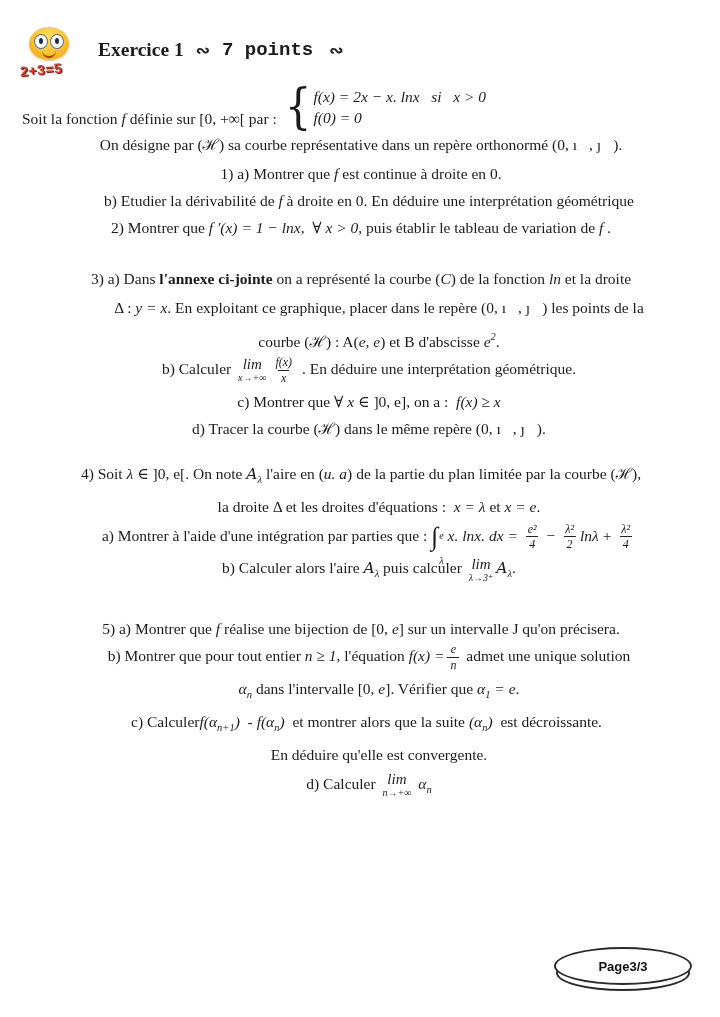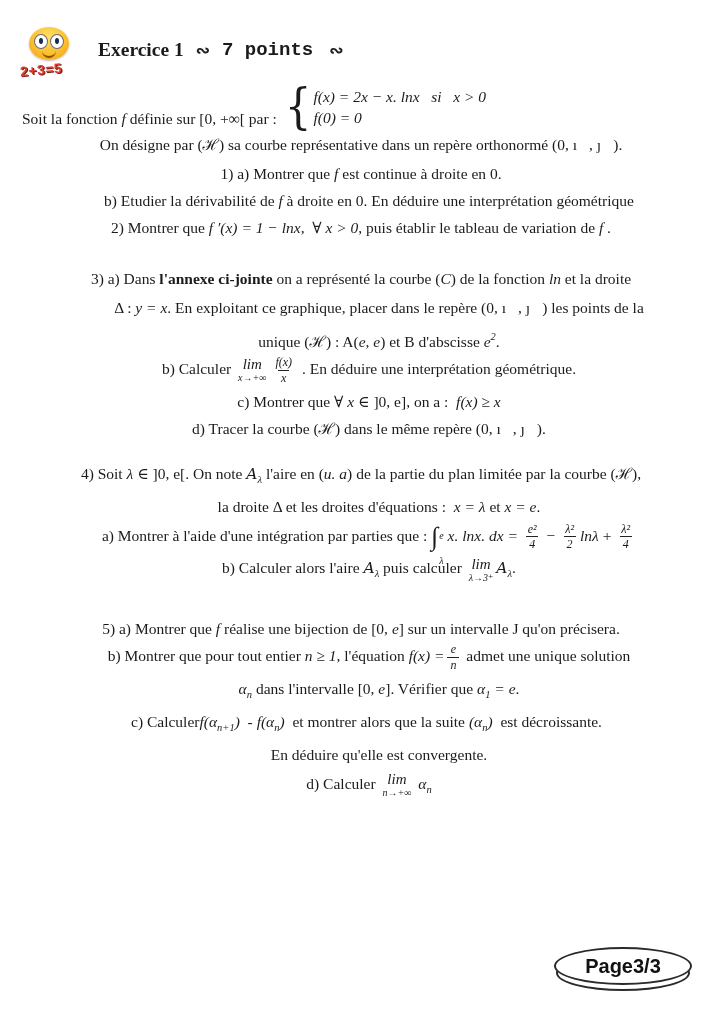--- a/index.html
+++ b/index.html
@@ -63,21 +63,21 @@
   .intg{display:inline-flex;align-items:center;vertical-align:middle;}
   .intg .glyph{font-size:26px;line-height:1;}
   .intg .limits{display:inline-flex;flex-direction:column;justify-content:space-between;
        height:28px;font-size:10px;font-style:italic;margin-left:1px;}
 
   
   .page-oval{position:absolute;right:28px;bottom:26px;width:138px;height:44px;}
   .oval-back{position:absolute;left:2px;top:8px;width:130px;height:32px;border:2px solid #2a2a2a;border-radius:50%;background:#fff;}
   .oval-front{position:absolute;left:0;top:0;width:134px;height:34px;border:2px solid #2a2a2a;border-radius:50%;background:#fff;
       display:flex;align-items:center;justify-content:center;}
-  .page-label{font-family:"Liberation Sans","DejaVu Sans",sans-serif;font-weight:bold;font-size:20px;color:#111;}
+  .page-label{font-family:"Liberation Sans","DejaVu Sans",sans-serif;font-weight:bold;font-size:13px;color:#111;}
 </style>
 </head>
 <body>
 
 <div class="page">
   <div class="content">
 
     <div class="header">
       <div class="badge">
         <div class="face">
@@ -108,21 +108,21 @@
       </span>
     </div>
 
     <div class="line ind-0 g-xs"><span>On désigne par (ℋ) sa courbe représentative dans un repère orthonormé (0, ı⃗, ȷ⃗).</span></div>
     <div class="line ind-0 g-xs"><span>1) a) Montrer que </span><span class="it">f </span><span>est continue à droite en 0.</span></div>
     <div class="line ind-1"><span>b) Etudier la dérivabilité de </span><span class="it">f </span><span>à droite en 0. En déduire une interprétation géométrique</span></div>
     <div class="line ind-0"><span>2) Montrer que </span><span class="math">f ′(x) = 1 − lnx</span><span>,  </span><span class="math">∀ x &gt; 0</span><span>, puis établir le tableau de variation de </span><span class="it">f</span><span> .</span></div>
 
     <div class="line ind-0 g-lg"><span>3) a) Dans </span><span class="b">l'annexe ci-jointe</span><span> on a représenté la courbe (</span><span class="it">C</span><span>) de la fonction </span><span class="it">ln</span><span> et la droite</span></div>
     <div class="line ind-2 g-xs"><span>Δ : </span><span class="math">y = x</span><span>. En exploitant ce graphique, placer dans le repère (0, ı⃗, ȷ⃗) les points de la</span></div>
-    <div class="line ind-2 g-xs"><span>unique (ℋ) : A(</span><span class="it">e, e</span><span>) et B d'abscisse </span><span class="it">e</span><span class="sup">2</span><span>.</span></div>
+    <div class="line ind-2 g-xs"><span>courbe (ℋ) : A(</span><span class="it">e, e</span><span>) et B d'abscisse </span><span class="it">e</span><span class="sup">2</span><span>.</span></div>
     <div class="line ind-1"><span>b) Calculer </span><span class="lim"><span class="main">lim</span><span class="under">x→+∞</span></span><span class="frac it"><span class="num">f(x)</span><span class="den">x</span></span><span> . En déduire une interprétation géométrique.</span></div>
     <div class="line ind-1 g-xs"><span>c) Montrer que </span><span class="math">∀ x ∈</span><span> ]0, e], on a :  </span><span class="math">f(x) ≥ x</span></div>
     <div class="line ind-1"><span>d) Tracer la courbe (ℋ) dans le même repère (0, ı⃗, ȷ⃗).</span></div>
 
     <div class="line ind-0 g-md"><span>4) Soit </span><span class="math">λ ∈</span><span> ]0, e[. On note </span><span class="scr">A</span><span class="sub">λ</span><span> l'aire en (</span><span class="it">u. a</span><span>) de la partie du plan limitée par la courbe (ℋ),</span></div>
     <div class="line ind-2"><span>la droite Δ et les droites d'équations :  </span><span class="math">x = λ</span><span> et </span><span class="math">x = e</span><span>.</span></div>
     <div class="line ind-1 g-xs"><span>a) Montrer à l'aide d'une intégration par parties que : </span><span class="intg"><span class="glyph">∫</span><span class="limits"><span>e</span><span>λ</span></span></span><span class="math"> x. lnx. dx = </span><span class="frac it"><span class="num">e²</span><span class="den">4</span></span><span> − </span><span class="frac it"><span class="num">λ²</span><span class="den">2</span></span><span class="math">lnλ</span><span> + </span><span class="frac it"><span class="num">λ²</span><span class="den">4</span></span></div>
     <div class="line ind-1 g-xs"><span>b) Calculer alors l'aire </span><span class="scr">A</span><span class="sub">λ</span><span> puis calculer </span><span class="lim"><span class="main">lim</span><span class="under">λ→3⁺</span></span><span class="scr">A</span><span class="sub">λ</span><span>.</span></div>
 
     <div class="line ind-0 g-xl"><span>5) a) Montrer que </span><span class="it">f</span><span> réalise une bijection de [0, </span><span class="it">e</span><span>] sur un intervalle J qu'on précisera.</span></div>

